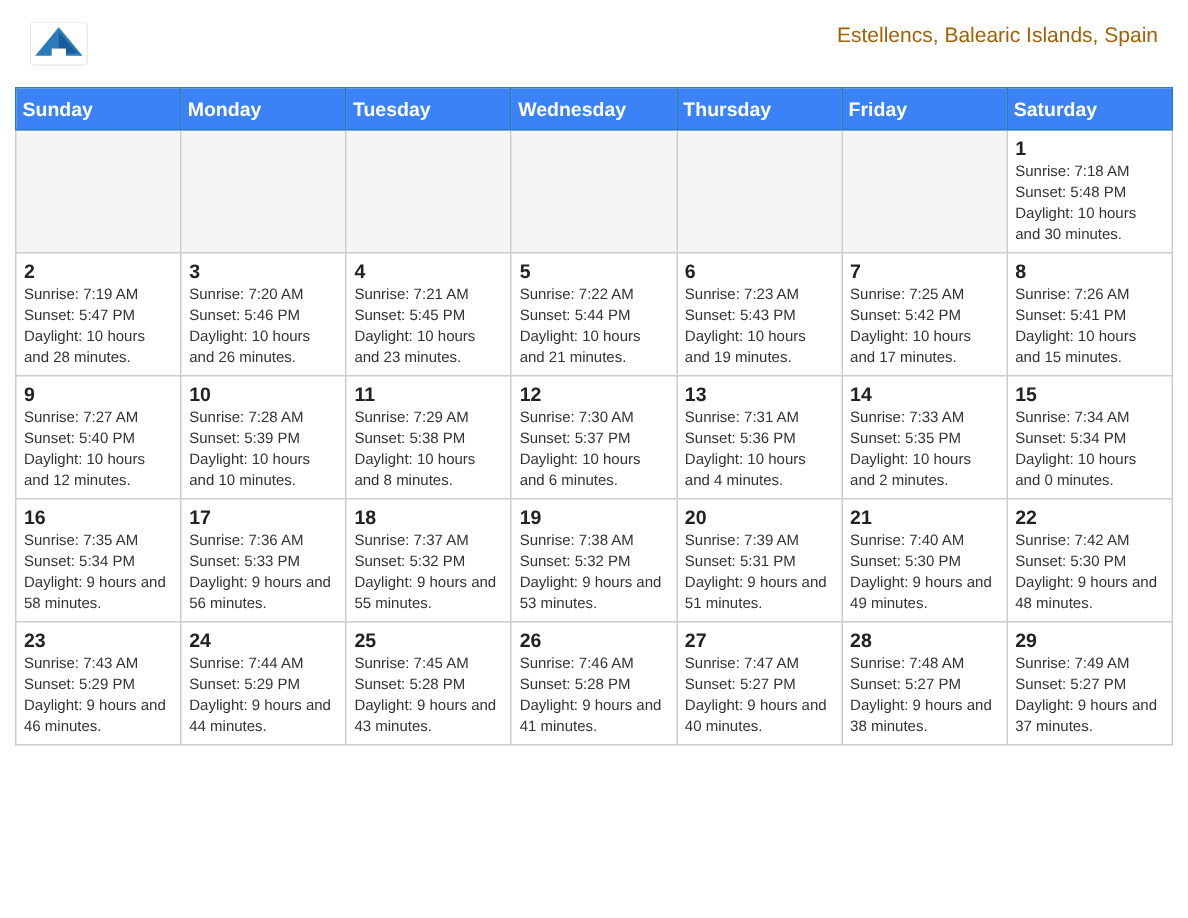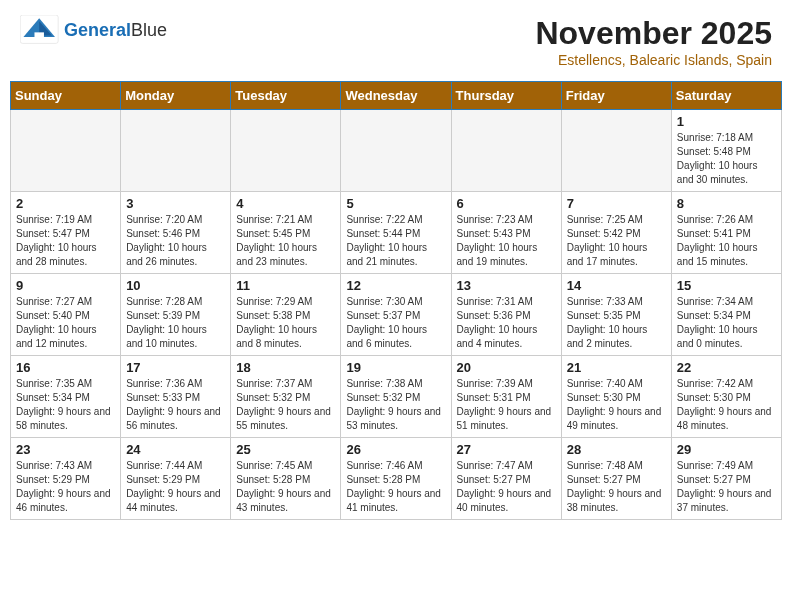--- a/index.html
+++ b/index.html
@@ -46,21 +46,21 @@
     .location-title {
       font-size: 14px;
       color: #a16207;
     }
     .calendar {
       width: 100%;
       border-collapse: collapse;
       border: 1px solid #bbb;
     }
     .calendar thead tr th {
-      background-color: #a16207;
+      background-color: #3b82f6;
       color: #fff;
       font-size: 13px;
       font-weight: bold;
       padding: 6px 4px;
       text-align: left;
       border: 1px solid #2b7bba;
     }
     .calendar tbody tr td {
       vertical-align: top;
       border: 1px solid #ccc;
@@ -91,26 +91,22 @@
 <body>
 
 <div class="header-section">
   <div class="logo">
     <svg class="logo-icon" viewBox="0 0 50 38" xmlns="http://www.w3.org/2000/svg">
       <rect x="0" y="0" width="48" height="36" rx="3" fill="white" stroke="#ccc" stroke-width="0.5"></rect>
       <polygon points="24,4 44,28 4,28" fill="#2b7bba"></polygon>
       <polygon points="24,8 40,26 24,26" fill="#1a5c9a"></polygon>
       <rect x="18" y="22" width="12" height="8" fill="#fff"></rect>
     </svg>
-    <div>
-      <span class="logo-text"><span>General</span>Blue</span>
-    </div>
   </div>
   <div class="title-area">
-    <div class="month-title">November 2025</div>
     <div class="location-title">Estellencs, Balearic Islands, Spain</div>
   </div>
 </div>
 
 <table class="calendar">
   <thead>
     <tr>
     <th>Sunday</th>
         <th>Monday</th>
         <th>Tuesday</th>

